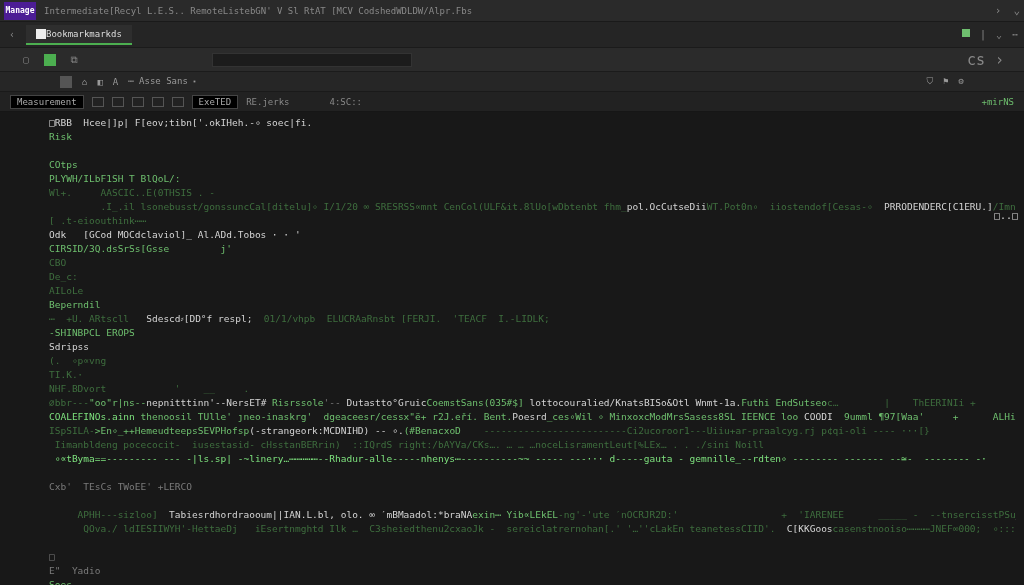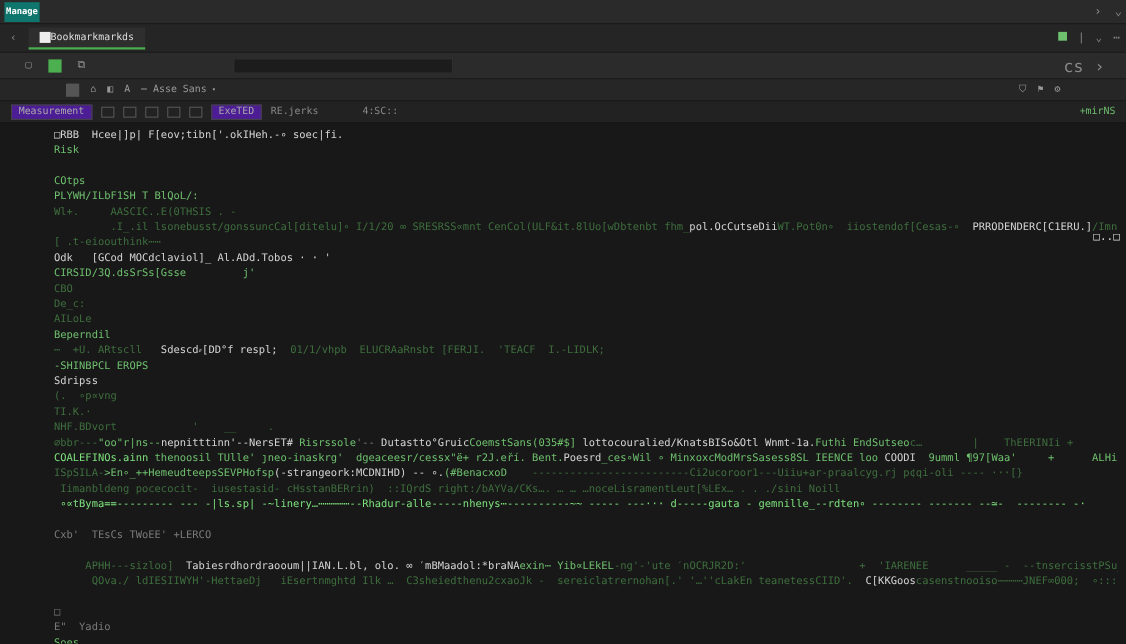--- a/index.html
+++ b/index.html
@@ -16,21 +16,21 @@
     height: 22px;
     background: #2a2a2a;
     display: flex;
     align-items: center;
     padding: 0 4px;
     gap: 8px;
     border-bottom: 1px solid #1a1a1a;
   }
   .app-logo {
     width: 32px; height: 18px;
-    background: #0f766e;
+    background: #4c1d95;
     color: #fff;
     font-size: 8px;
     display: flex; align-items: center; justify-content: center;
     font-weight: bold;
   }
   .titlebar .menu-group { display: flex; gap: 12px; color: #888; font-size: 9px; }
   .titlebar .spacer { flex: 1; }
   .win-icons { display: flex; gap: 12px; color: #888; font-size: 11px; }
   .tabbar {
     height: 26px;
@@ -85,21 +85,21 @@
   }
   .toolbar2 .ic { width: 12px; height: 12px; background: #555; display: inline-block; }
   .toolbar3 {
     height: 20px; background: #222;
     display: flex; align-items: center; gap: 8px;
     padding: 0 10px;
     color: #888; font-size: 9px;
     border-bottom: 1px solid #161616;
   }
   .toolbar3 .btn {
-    padding: 1px 6px; background: #4c1d95; border: 1px solid #444;
+    padding: 1px 6px; background: #000000; border: 1px solid #444;
     color: #aaa;
   }
   .toolbar3 .ic2 { width: 12px; height: 10px; display: inline-block; border: 1px solid #555; }
   .content {
     padding: 4px 8px;
     line-height: 14px;
     font-size: 9.5px;
     white-space: pre;
     overflow: hidden;
   }
@@ -114,20 +114,23 @@
   .sidebadge {
     position: absolute; right: 6px; top: 210px;
     color: #d4d4d4; font-size: 10px;
   }
 </style>
 </head>
 <body>
 
 <div class="titlebar">
   <div class="app-logo">Manage</div>
+  <div class="menu-group">
+    <span>Intermediate[Recyl L.E.S.. RemoteListebGN'  V  Sl  RtAT [MCV  CodshedWDLDW/Alpr.Fbs</span>
+  </div>
   <div class="spacer"></div>
   <div class="win-icons">
     <span>›</span>
     <span>⌄</span>
   </div>
 </div>
 
 <div class="tabbar">
   <span class="t-icon">‹</span>
   <div class="tab">

